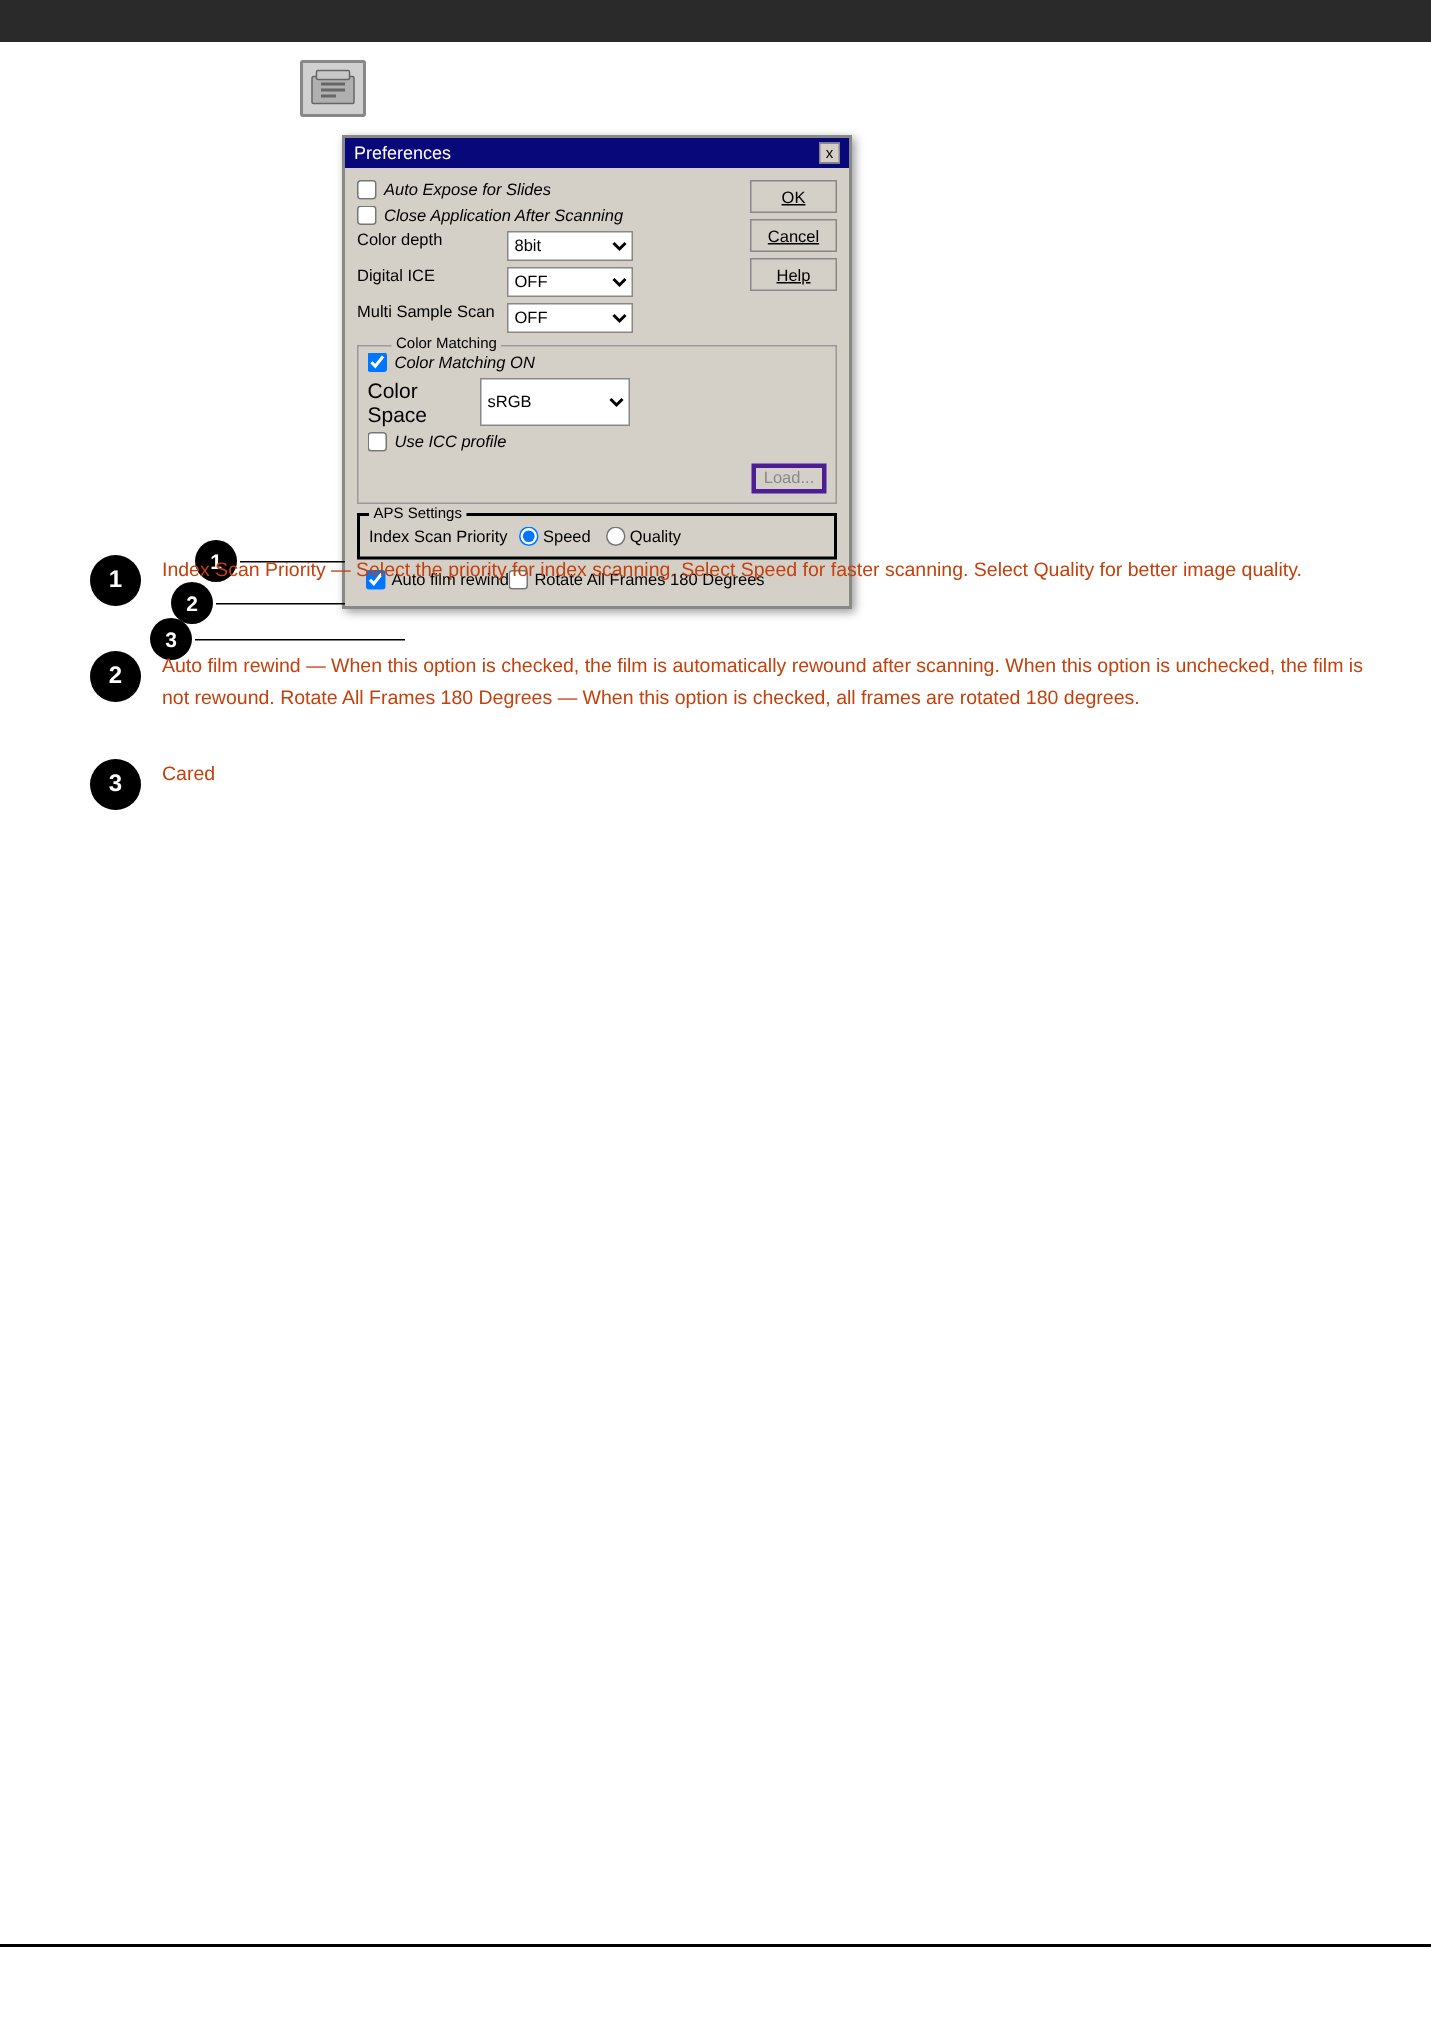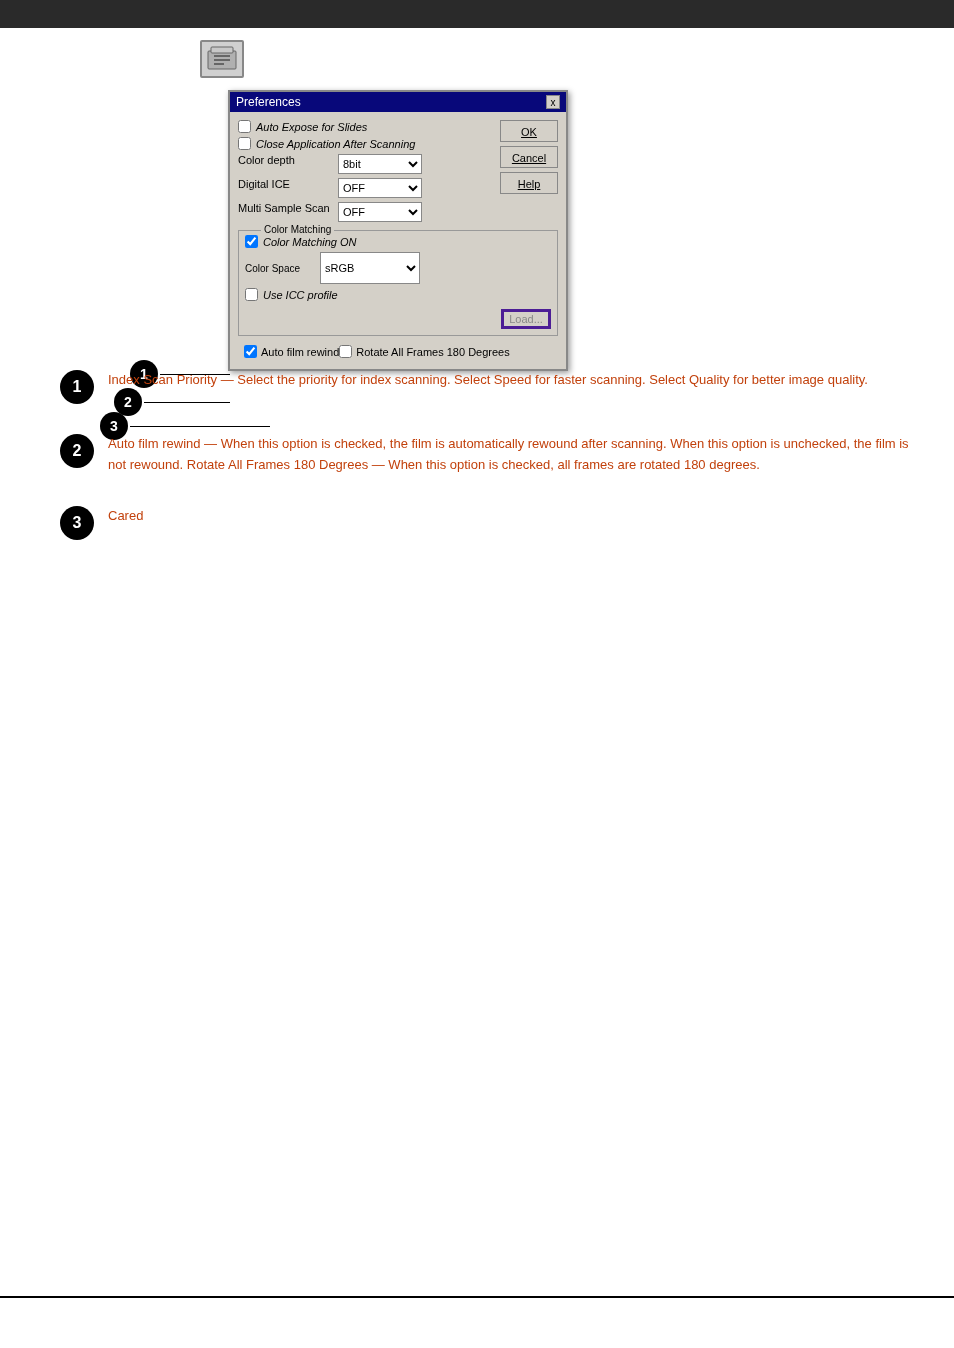--- a/index.html
+++ b/index.html
@@ -143,21 +143,21 @@
       font-size: 10px;
       padding: 0 3px;
     }
 
     .color-space-row {
       display: flex;
       align-items: center;
       margin: 4px 0;
     }
     .color-space-label {
-      font-size: 10px;
+      font-size: 14px;
       width: 75px;
     }
     .color-space-select {
       width: 100px;
       font-size: 11px;
       background: #fff;
       border: 1px solid #888;
       height: 32px;
     }
     .load-btn {
@@ -367,20 +367,36 @@
           <option>AdobeRGB</option>
         </select>
       </div>
       <div class="checkbox-row">
         <input type="checkbox" style="">
         <span class="checkbox-label">Use ICC profile</span>
       </div>
       <button class="load-btn" style="position:absolute; right:6px; bottom:6px; width:50px; height:20px; font-size:11px;">Load...</button>
     </div>
 
+    <div class="aps-section aps-highlight">
+      <span class="aps-label">APS Settings</span>
+      <div class="aps-row">
+        <span class="aps-field-label">Index Scan Priority</span>
+        <div class="radio-group">
+          <div class="radio-item">
+            <input type="radio" name="scan_priority" checked="" style="">
+            <span>Speed</span>
+          </div>
+          <div class="radio-item">
+            <input type="radio" name="scan_priority" style="">
+            <span>Quality</span>
+          </div>
+        </div>
+      </div>
+    </div>
 
     <div class="bottom-row">
       <div class="bottom-checkbox">
         <input type="checkbox" checked="" style="">
         <span>Auto film rewind</span>
       </div>
       <div class="bottom-checkbox">
         <input type="checkbox" style="">
         <span>Rotate All Frames 180 Degrees</span>
       </div>

